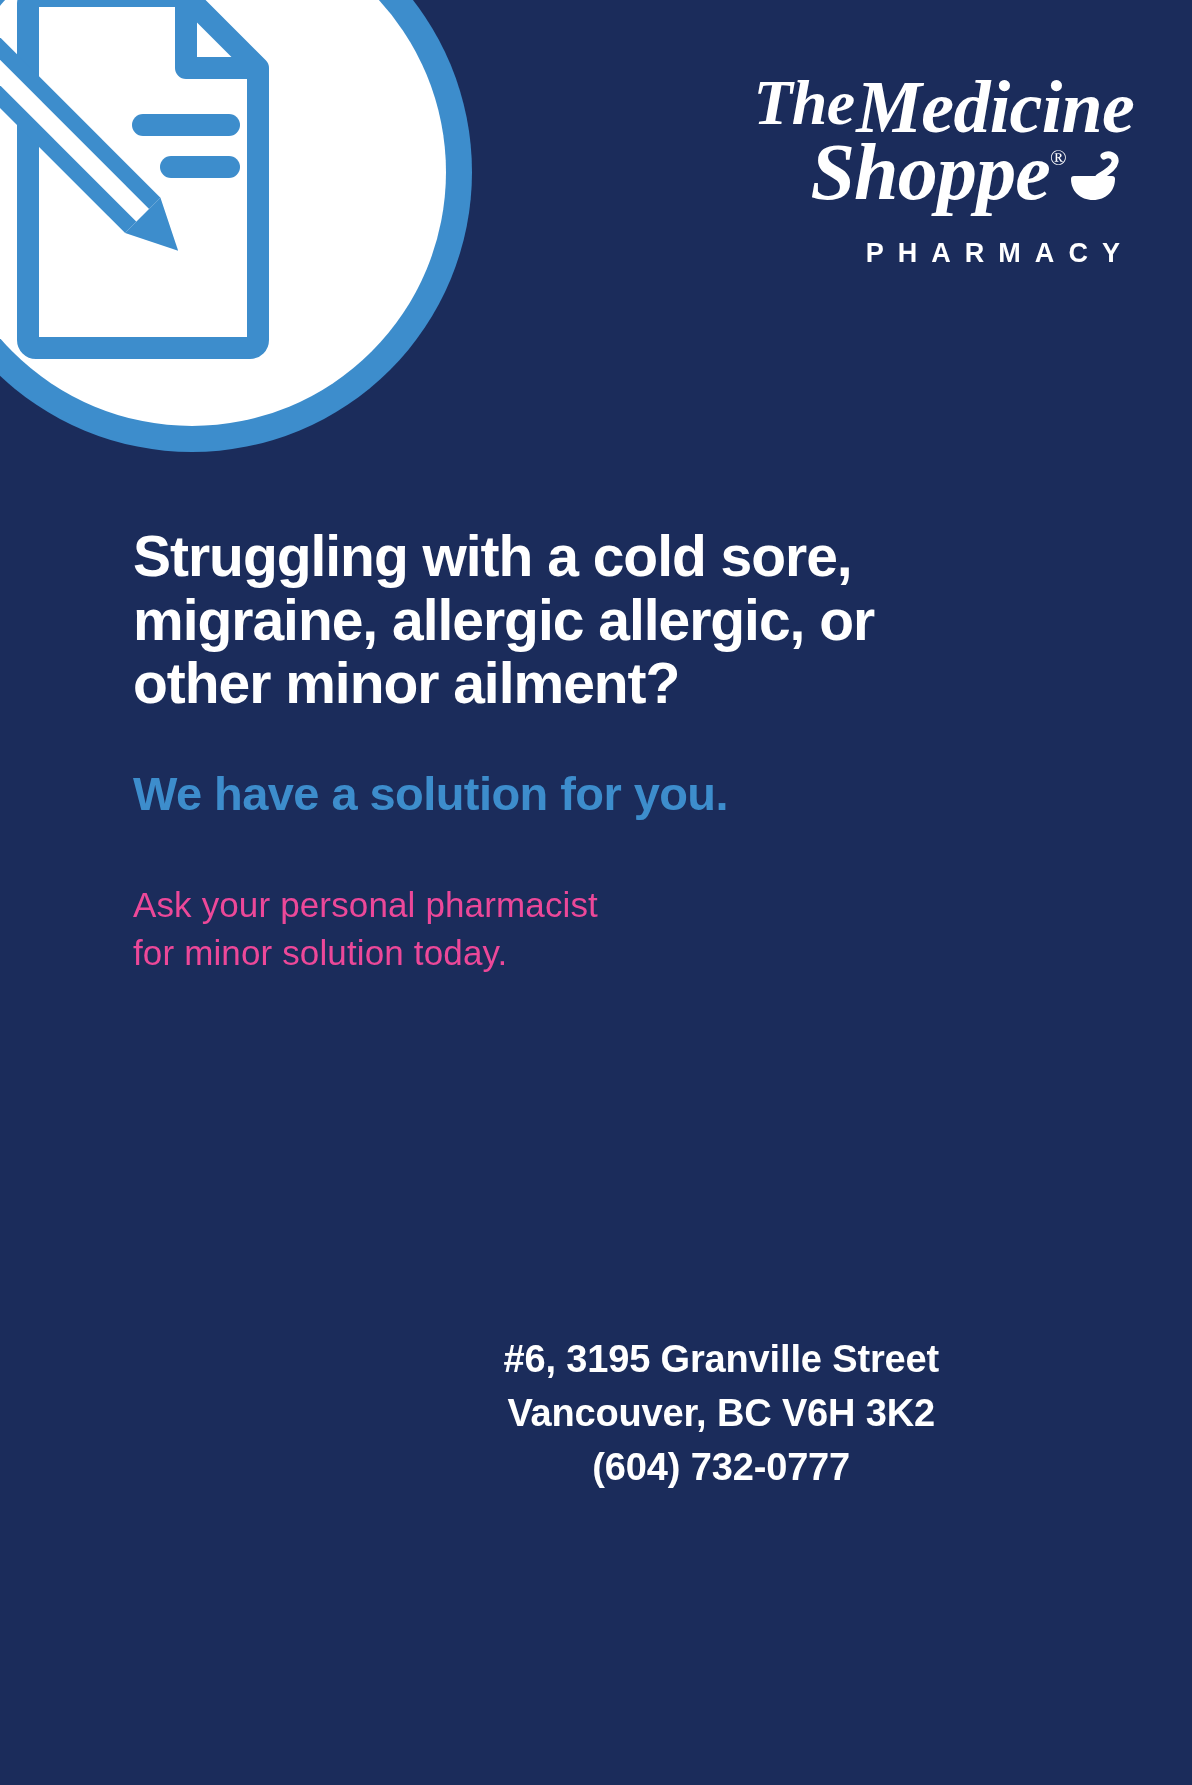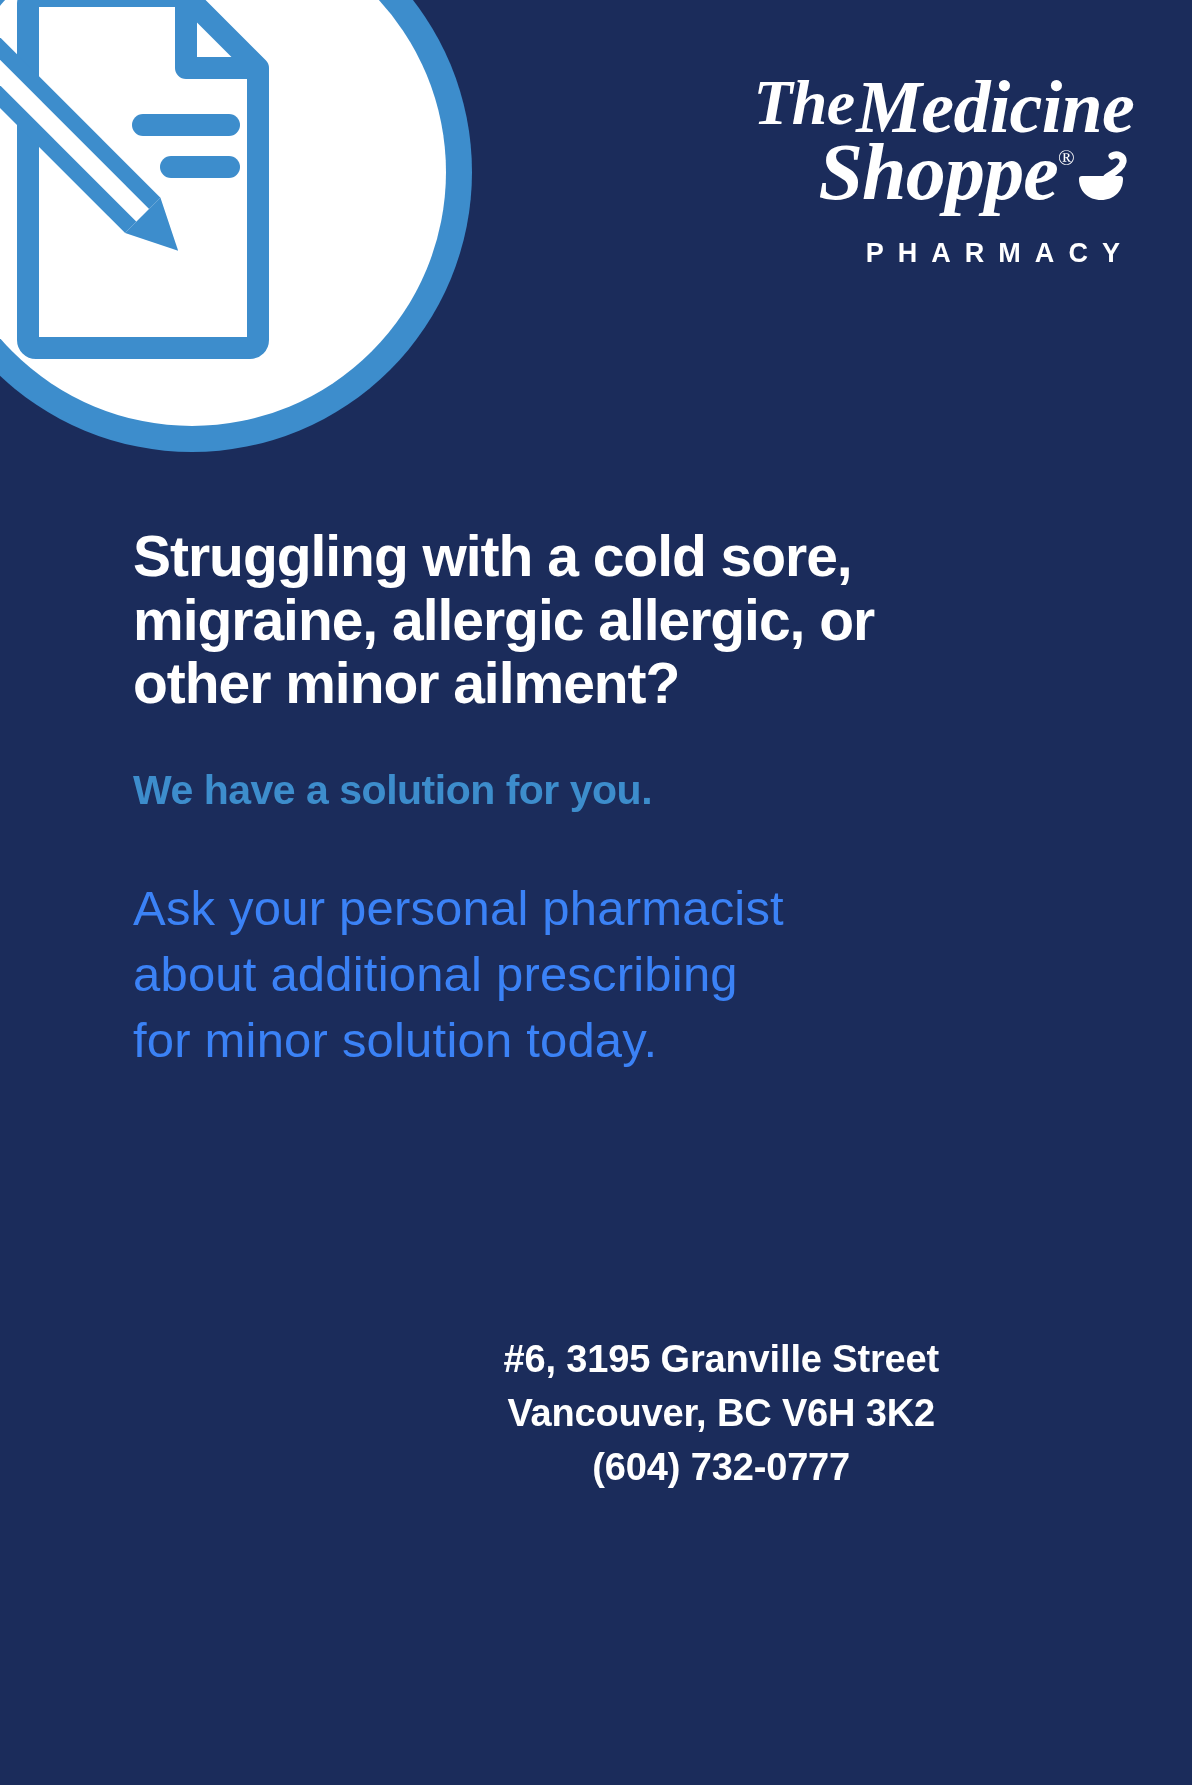--- a/index.html
+++ b/index.html
@@ -76,21 +76,21 @@
     top: 0;
     font-size: 74px;
     line-height: 1;
   }
   #logo .line-the-medicine .the {
     font-size: 64px;
     vertical-align: 8px;
     padding-right: 2px;
   }
   #logo .line-shoppe {
-    right: 4px;
+    right: 12px;
     top: 62px;
     font-size: 80px;
     line-height: 1;
   }
   #logo .reg {
     font-size: 22px;
     font-style: normal;
     vertical-align: 34px;
     font-weight: normal;
   }
@@ -121,29 +121,29 @@
     color: #ffffff;
     font-size: 57px;
     line-height: 1.115;
     font-weight: bold;
     letter-spacing: -0.018em;
     margin: 0;
   }
   #subhead {
     margin: 52px 0 0 0;
     color: #3d8dcc;
-    font-size: 41px;
+    font-size: 47px;
     font-weight: bold;
     letter-spacing: -0.012em;
     line-height: 1.1;
   }
   #body-copy {
     margin: 62px 0 0 0;
-    color: #3b82f6;
-    font-size: 49px;
+    color: #ec4899;
+    font-size: 35px;
     line-height: 1.35;
     font-weight: 300;
     letter-spacing: 0.004em;
   }
   #body-copy .ln { display: block; }
 
   
   #address {
     position: absolute;
     right: 253px;
@@ -202,21 +202,20 @@
     <h1 id="headline">
       <span class="ln">Struggling with a cold sore,</span>
       <span class="ln">migraine, allergic allergic,</span>
       <span class="ln">or other minor ailment?</span>
     </h1>
 
     <p id="subhead">We have a solution for you.</p>
 
     <p id="body-copy">
       <span class="ln">Ask your personal pharmacist</span>
-      <span class="ln">about additional prescribing</span>
       <span class="ln">for minor solution today.</span>
     </p>
   </div>
 
   <div id="address">
     <span class="ln">#6, 3195 Granville Street</span>
     <span class="ln">Vancouver, BC V6H 3K2</span>
     <span class="ln">(604) 732-0777</span>
   </div>
 

